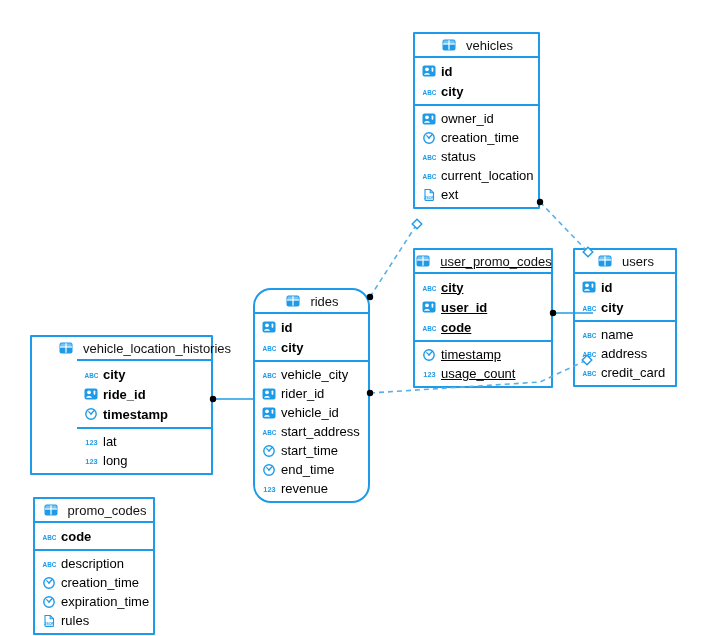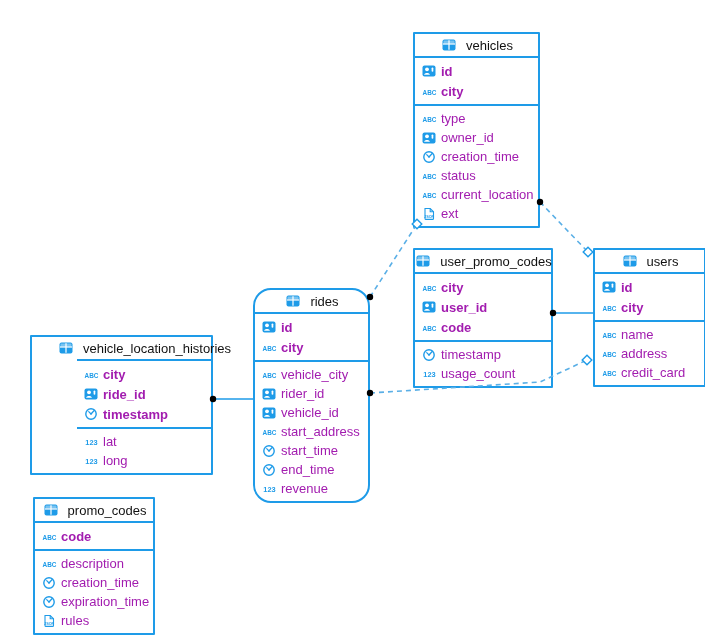--- a/index.html
+++ b/index.html
@@ -14,21 +14,21 @@
   }
   .t-header{
     display:flex;align-items:center;justify-content:center;gap:5px;
     height:22px;border-bottom:2px solid var(--accent,#1E9BE8);
     font-size:13px;color:#111;white-space:nowrap;
   }
   .t-section{padding:3px 0;}
   .t-keys{border-bottom:2px solid var(--accent,#1E9BE8);}
   .row{
     display:flex;align-items:center;height:19px;padding:0 5px;
-    font-size:13px;color:#a21caf;white-space:nowrap;
+    font-size:13px;color:#000000;white-space:nowrap;
   }
   .row.key{font-weight:700;height:20px;}
   .type-icon{
     width:18px;min-width:18px;display:inline-flex;justify-content:center;
     align-items:flex-start;margin-right:3px;
   }
   .col-label{white-space:nowrap;}
   #relations{
     position:absolute;left:0;top:0;width:705px;height:636px;
     pointer-events:none;z-index:3;
@@ -82,28 +82,20 @@
             <svg width="17" height="11" viewBox="0 0 17 11">
               <text x="8.5" y="8.6" text-anchor="middle" font-family="Liberation Sans, sans-serif" font-size="6.4" font-weight="bold" fill="#1E9BE8">ABC</text>
             </svg>
           </span>
           <span class="col-label">city</span>
         </div>
       </div>
       <div class="t-section">
         <div class="row">
           <span class="type-icon">
-            <svg width="17" height="11" viewBox="0 0 17 11">
-              <text x="8.5" y="8.6" text-anchor="middle" font-family="Liberation Sans, sans-serif" font-size="6.4" font-weight="bold" fill="#1E9BE8">ABC</text>
-            </svg>
-          </span>
-          <span class="col-label">type</span>
-        </div>
-        <div class="row">
-          <span class="type-icon">
             <svg width="14" height="12" viewBox="0 0 14 12">
               <rect x="0.5" y="0.5" width="13" height="11" rx="2" fill="#1E9BE8"></rect>
               <circle cx="5" cy="4.3" r="1.9" fill="#fff"></circle>
               <path d="M2.1 9.7 C2.5 7.3 7.5 7.3 7.9 9.7 Z" fill="#fff"></path>
               <rect x="9.6" y="2.4" width="1.7" height="4.4" rx="0.8" fill="#fff"></rect>
             </svg>
           </span>
           <span class="col-label">owner_id</span>
         </div>
         <div class="row">
@@ -137,21 +129,21 @@
             <svg width="14" height="14" viewBox="0 0 14 14">
               <path d="M3 1.5 h5.2 L11.5 4.8 V11.4 a1 1 0 0 1 -1 1 H4 a1 1 0 0 1 -1 -1 Z" fill="#fff" stroke="#1E9BE8" stroke-width="1.1"></path>
               <path d="M8.2 1.5 V4.8 H11.5" fill="none" stroke="#1E9BE8" stroke-width="1.1"></path>
               <text x="7.2" y="11.2" text-anchor="middle" font-family="Liberation Sans, sans-serif" font-size="3.8" font-weight="bold" fill="#1E9BE8">JSON</text>
             </svg>
           </span>
           <span class="col-label">ext</span>
         </div>
       </div>
     </div>
-    <div class="table-card" style="left: 413px; top: 248px; width: 140px;">
+    <div class="table-card" style="left: 413px; top: 248px; width: 140px; text-decoration: underline;">
       <div class="t-header">
         <span class="type-icon">
           <svg width="14" height="12" viewBox="0 0 14 12">
             <rect x="0.5" y="0.5" width="13" height="11" rx="2" fill="#1E9BE8"></rect>
             <rect x="1.5" y="1.5" width="11" height="3.2" fill="#fff" opacity="0.4"></rect>
             <line x1="1" y1="5" x2="13" y2="5" stroke="#fff" stroke-width="1.2"></line>
             <line x1="7" y1="1.2" x2="7" y2="10.8" stroke="#fff" stroke-width="1.2"></line>
           </svg>
         </span>
         <span class="t-title">user_promo_codes</span>
@@ -199,21 +191,21 @@
         <div class="row">
           <span class="type-icon">
             <svg width="17" height="11" viewBox="0 0 17 11">
               <text x="8.5" y="8.6" text-anchor="middle" font-family="Liberation Sans, sans-serif" font-size="7.4" font-weight="bold" fill="#1E9BE8">123</text>
             </svg>
           </span>
           <span class="col-label">usage_count</span>
         </div>
       </div>
     </div>
-    <div class="table-card" style="left: 593px; top: 248px; width: 113px;">
+    <div class="table-card" style="left: 573px; top: 248px; width: 104px;">
       <div class="t-header">
         <span class="type-icon">
           <svg width="14" height="12" viewBox="0 0 14 12">
             <rect x="0.5" y="0.5" width="13" height="11" rx="2" fill="#1E9BE8"></rect>
             <rect x="1.5" y="1.5" width="11" height="3.2" fill="#fff" opacity="0.4"></rect>
             <line x1="1" y1="5" x2="13" y2="5" stroke="#fff" stroke-width="1.2"></line>
             <line x1="7" y1="1.2" x2="7" y2="10.8" stroke="#fff" stroke-width="1.2"></line>
           </svg>
         </span>
         <span class="t-title">users</span>

